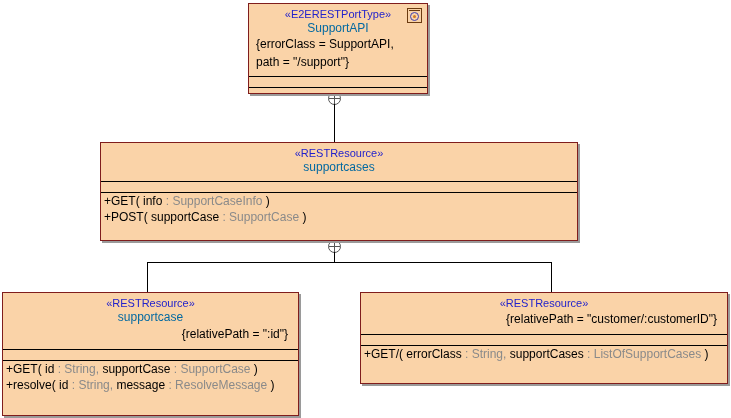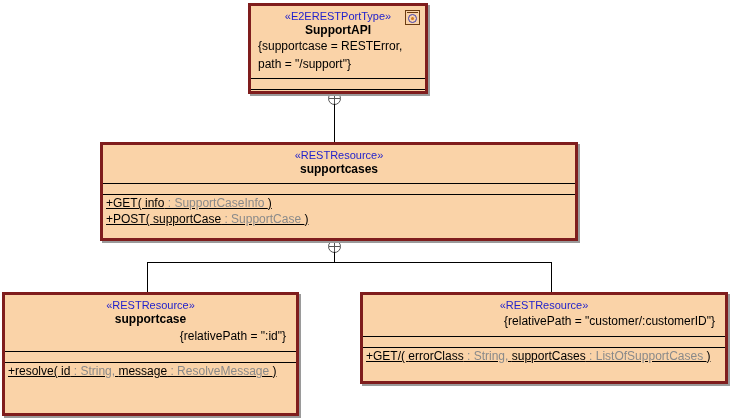--- a/index.html
+++ b/index.html
@@ -14,44 +14,44 @@
     background: #ffffff;
     font-family: "Liberation Sans", sans-serif;
     overflow: hidden;
   }
 
   
   .uml-box {
     position: absolute;
     box-sizing: border-box;
     background: #fad3a8;
-    border: 3px solid #7f1d1d;
+    border: 1px solid #7f1d1d;
     box-shadow: 2px 2px 0 0 #9a9a9a;
   }
   .uml-compartment {
     box-sizing: border-box;
     padding: 0;
   }
   .uml-compartment + .uml-compartment {
     border-top: 1px solid #000000;
   }
   .header-comp {
     text-align: center;
     padding: 3px 4px 4px 4px;
   }
   .stereotype {
     color: #2222cc;
     font-size: 11px;
     line-height: 14px;
     white-space: nowrap;
   }
   .class-name {
-    color: #000000;
-    font-size: 12px;
-    font-weight: bold;
+    color: #0369a1;
+    font-size: 12px;
+    font-weight: normal;
     line-height: 15px;
     white-space: nowrap;
   }
   .props-left {
     text-align: left;
     font-size: 12px;
     line-height: 15px;
     color: #000000;
     padding: 1px 3px 2px 3px;
   }
@@ -70,21 +70,20 @@
     padding: 0;
   }
   .op-row {
     font-size: 12px;
     line-height: 16px;
     white-space: nowrap;
     padding: 0 2px 0 3px;
     color: #000000;
   }
   .op-inner {
-    text-decoration: underline;
     text-underline-offset: 1px;
     margin-top: 40px;
   }
   .op-ident {
     color: #000000;
   }
   .op-type {
     color: #8a8a8a;
   }
 
@@ -161,21 +160,21 @@
   <div class="conn-line conn-v" style="left:334px; top:252px; height:11px;"></div>
   <div class="conn-line conn-h" style="left:147px; top:262px; width:404px;"></div>
   <div class="conn-line conn-v" style="left:147px; top:262px; height:30px;"></div>
   <div class="conn-line conn-v" style="left:551px; top:262px; height:30px;"></div>
 
   <div class="uml-box" style="left:248px; top:3px; width:180px; height:91px;">
 
     <div class="uml-compartment header-comp">
       <div class="stereotype">«E2ERESTPortType»</div>
       <div class="class-name">SupportAPI</div>
-      <div class="props-left">{supportcase = RESTError,</div>
+      <div class="props-left">{errorClass = SupportAPI,</div>
       <div class="props-left">path = "/support"}</div>
     </div>
 
     <div class="uml-compartment empty-comp"></div>
     <div class="uml-compartment empty-comp"></div>
 
     <div class="port-icon" style="right:5px; top:4px;">
       <span class="bar"></span>
       <span class="ring"></span>
       <span class="dot"></span>
@@ -201,20 +200,21 @@
 
     <div class="uml-compartment header-comp">
       <div class="stereotype">«RESTResource»</div>
       <div class="class-name">supportcase</div>
       <div class="props-right">{relativePath = ":id"}</div>
     </div>
 
     <div class="uml-compartment empty-comp"></div>
 
     <div class="uml-compartment ops-comp">
+        <div class="op-row"><span class="op-inner"><span class="op-ident">+GET( </span><span class="op-ident">id</span><span class="op-type"> : String, </span><span class="op-ident">supportCase</span><span class="op-type"> : SupportCase </span><span class="op-ident">)</span></span></div>
         <div class="op-row"><span class="op-inner"><span class="op-ident">+resolve( </span><span class="op-ident">id</span><span class="op-type"> : String, </span><span class="op-ident">message</span><span class="op-type"> : ResolveMessage </span><span class="op-ident">)</span></span></div>
       </div>
   </div>
 
   <div class="uml-box" style="left:360px; top:292px; width:368px; height:92px;">
 
     <div class="uml-compartment header-comp">
       <div class="stereotype">«RESTResource»</div>
       <div class="props-right">{relativePath = "customer/:customerID"}</div>
     </div>

